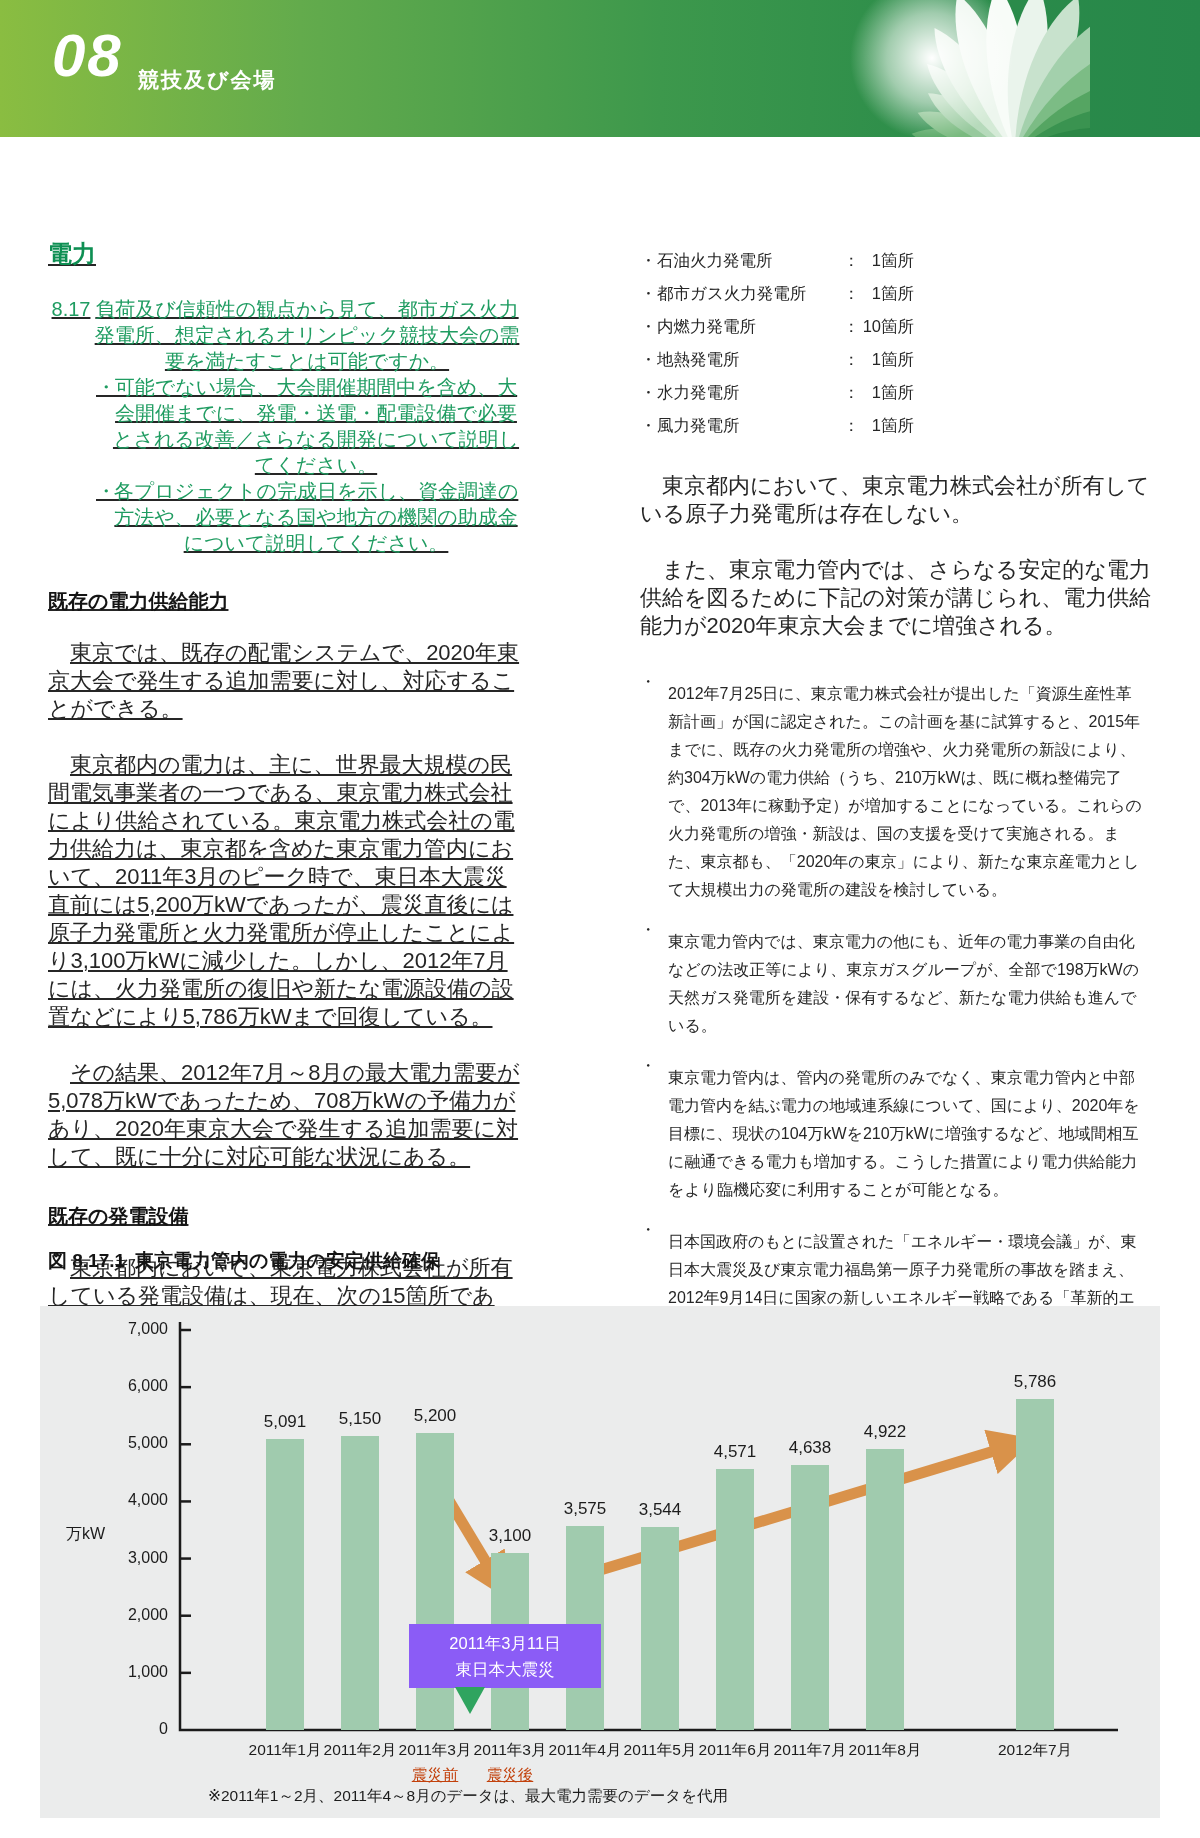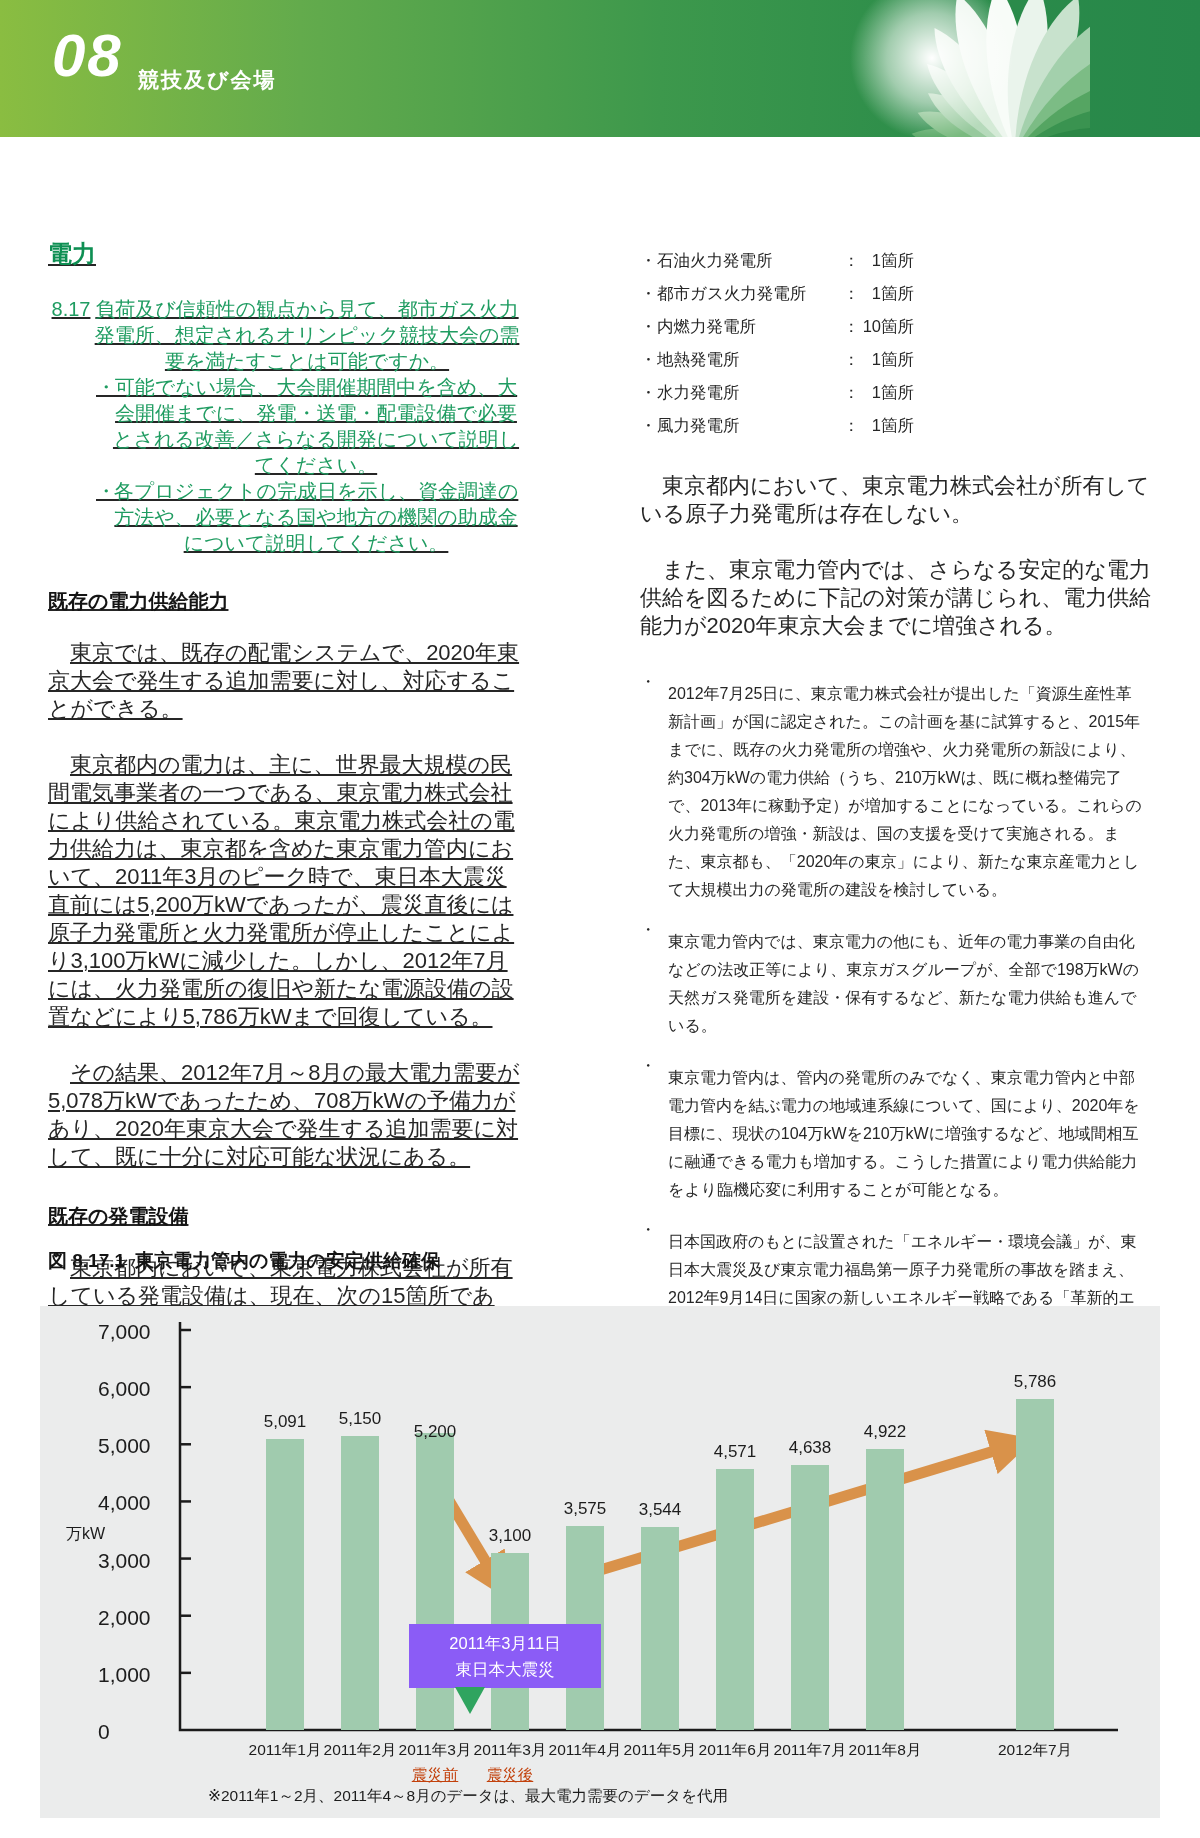--- a/index.html
+++ b/index.html
@@ -39,21 +39,21 @@
   .r-dot{width:16px;flex:none;}
   .r-bullet p{margin:12px;}
 
   
   .fig-title{position:absolute;left:48px;top:1248px;font-size:19px;font-weight:bold;color:#141414;}
   .fig-title .sp{margin-left:10px;}
   .chart-panel{position:absolute;left:40px;top:1306px;width:1120px;height:512px;background:#ebecec;}
   .chart-svg{position:absolute;left:0;top:0;width:1120px;height:512px;pointer-events:none;}
   .bar{position:absolute;background:#a0cbae;}
   .bar-label{position:absolute;width:96px;text-align:center;font-size:17px;color:#1c1c1c;}
-  .ytick-label{position:absolute;left:58px;width:70px;font-size:21px;color:#1c1c1c;}
+  .ytick-label{position:absolute;left:58px;width:70px;text-align:right;font-size:16px;color:#1c1c1c;}
   .x-label{position:absolute;width:104px;text-align:center;font-size:15.5px;color:#1c1c1c;top:434px;}
   .x-sublabel{position:absolute;width:104px;text-align:center;font-size:15.5px;color:#c2410c;top:459px;text-decoration:underline;}
   .ylab{position:absolute;left:26px;top:218px;font-size:16px;color:#1c1c1c;}
   .footnote{position:absolute;left:168px;top:480px;font-size:15.5px;color:#1c1c1c;}
   .callout{position:absolute;left:369px;top:318px;width:192px;height:64px;background:#8b5cf6;color:#fff;
            text-align:center;font-size:16.5px;line-height:26px;padding-top:6px;box-sizing:border-box;}
   .callout-tail{position:absolute;left:46px;top:63px;width:0;height:0;
                 border-left:15px solid transparent;border-right:15px solid transparent;border-top:27px solid #2fa45f;}
 </style>
 </head>
@@ -212,21 +212,21 @@
       </svg>
     <div class="ylab">万kW</div>
     <div id="bars-layer">
         <div class="bar" style="left: 226px; bottom: 88px; width: 38px; height: 291px; background: rgb(160, 203, 174);"></div>
         <div class="bar-label" style="left: 197px; top: 106px;">5,091</div>
         <div class="x-label" style="left: 193px;">2011年1月</div>
         <div class="bar" style="left: 301px; bottom: 88px; width: 38px; height: 294px; background: rgb(160, 203, 174);"></div>
         <div class="bar-label" style="left: 272px; top: 103px;">5,150</div>
         <div class="x-label" style="left: 268px;">2011年2月</div>
         <div class="bar" style="left: 376px; bottom: 88px; width: 38px; height: 297px; background: rgb(160, 203, 174);"></div>
-        <div class="bar-label" style="left: 347px; top: 100px; margin-top: 16px;">5,200</div>
+        <div class="bar-label" style="left: 347px; top: 100px;">5,200</div>
         <div class="x-label" style="left: 343px;">2011年3月</div>
         <div class="x-sublabel" style="left: 343px;">震災前</div>
         <div class="bar" style="left: 451px; bottom: 88px; width: 38px; height: 177px; background: rgb(160, 203, 174);"></div>
         <div class="bar-label" style="left: 422px; top: 220px;">3,100</div>
         <div class="x-label" style="left: 418px;">2011年3月</div>
         <div class="x-sublabel" style="left: 418px;">震災後</div>
         <div class="bar" style="left: 526px; bottom: 88px; width: 38px; height: 204px; background: rgb(160, 203, 174);"></div>
         <div class="bar-label" style="left: 497px; top: 193px;">3,575</div>
         <div class="x-label" style="left: 493px;">2011年4月</div>
         <div class="bar" style="left: 601px; bottom: 88px; width: 38px; height: 203px; background: rgb(160, 203, 174);"></div>

